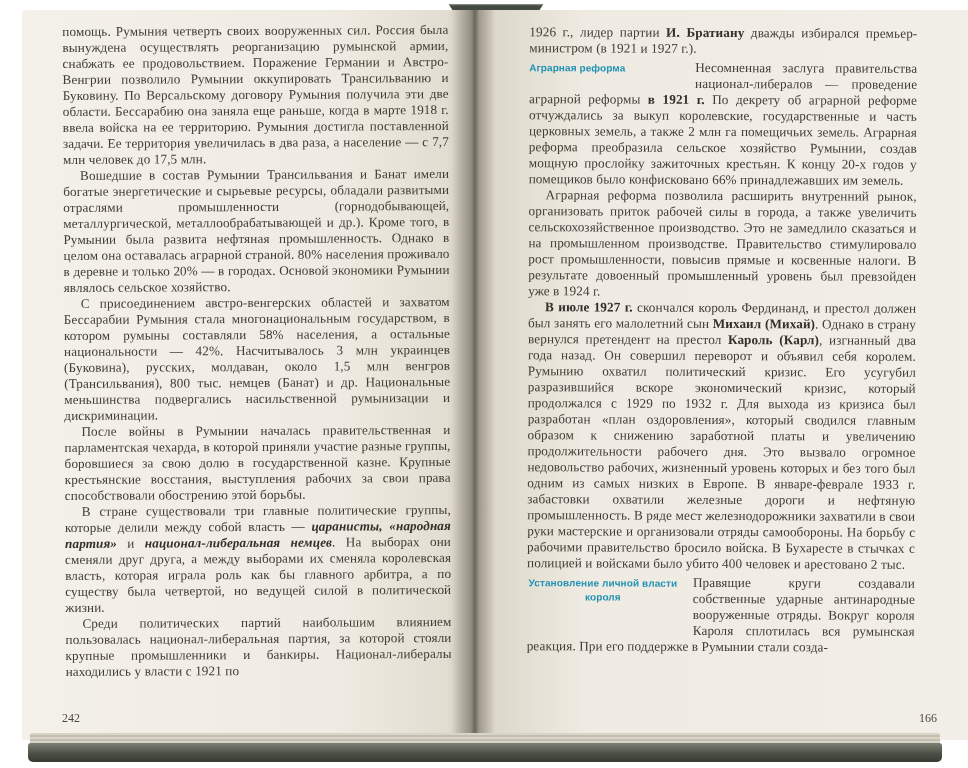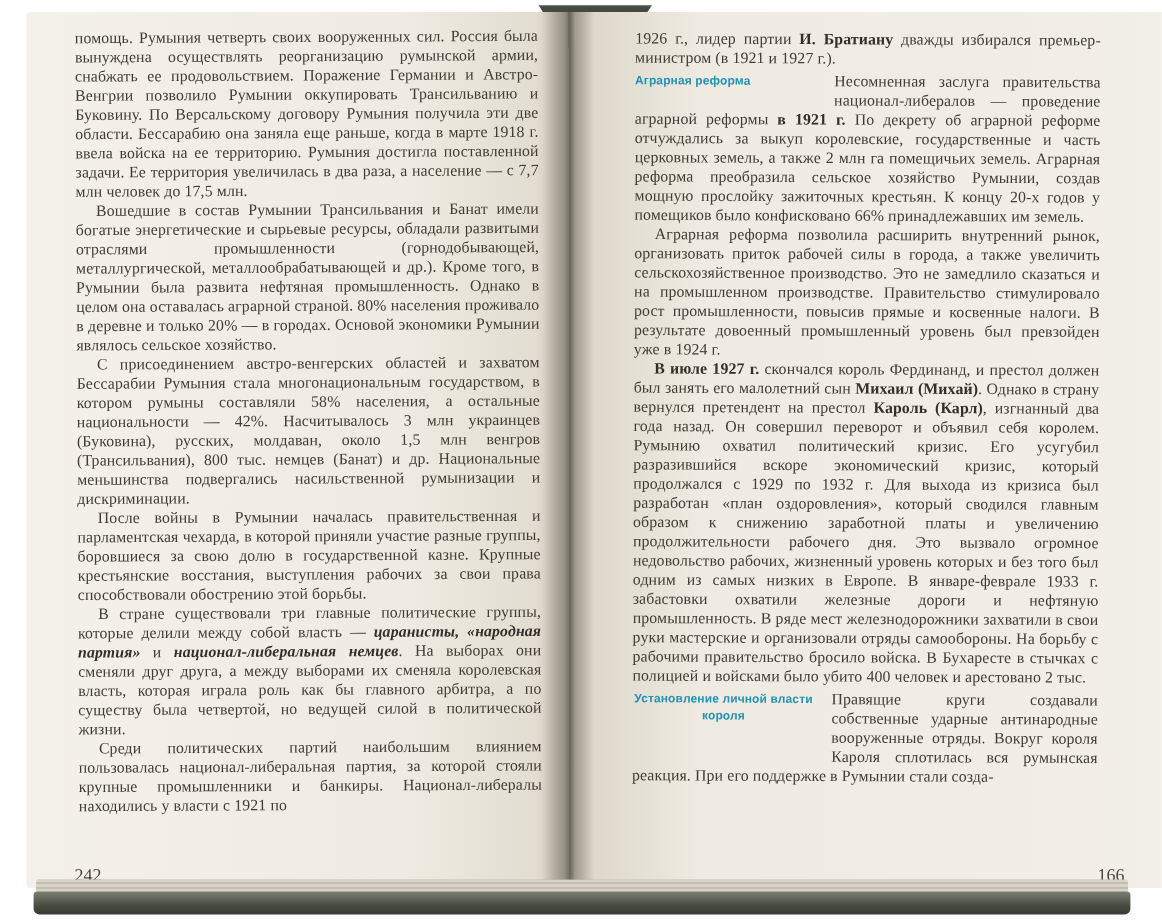--- a/index.html
+++ b/index.html
@@ -79,22 +79,22 @@
     font-weight:bold;
     font-size:10px;
     line-height:14px;
     padding-top:2px;
     text-align:left;
     text-indent:0;
   }
 
   .pagenum {
     position:absolute;
-    bottom:1px;
-    font-size:15px;
+    bottom:14px;
+    font-size:12px;
     color:#4c483f;
   }
   .pn-left  { left:40px; }
   .pn-right { right:40px; }
 </style>
 </head>
 <body>
 
 <div class="scan">
   <div class="top-notch"></div>

